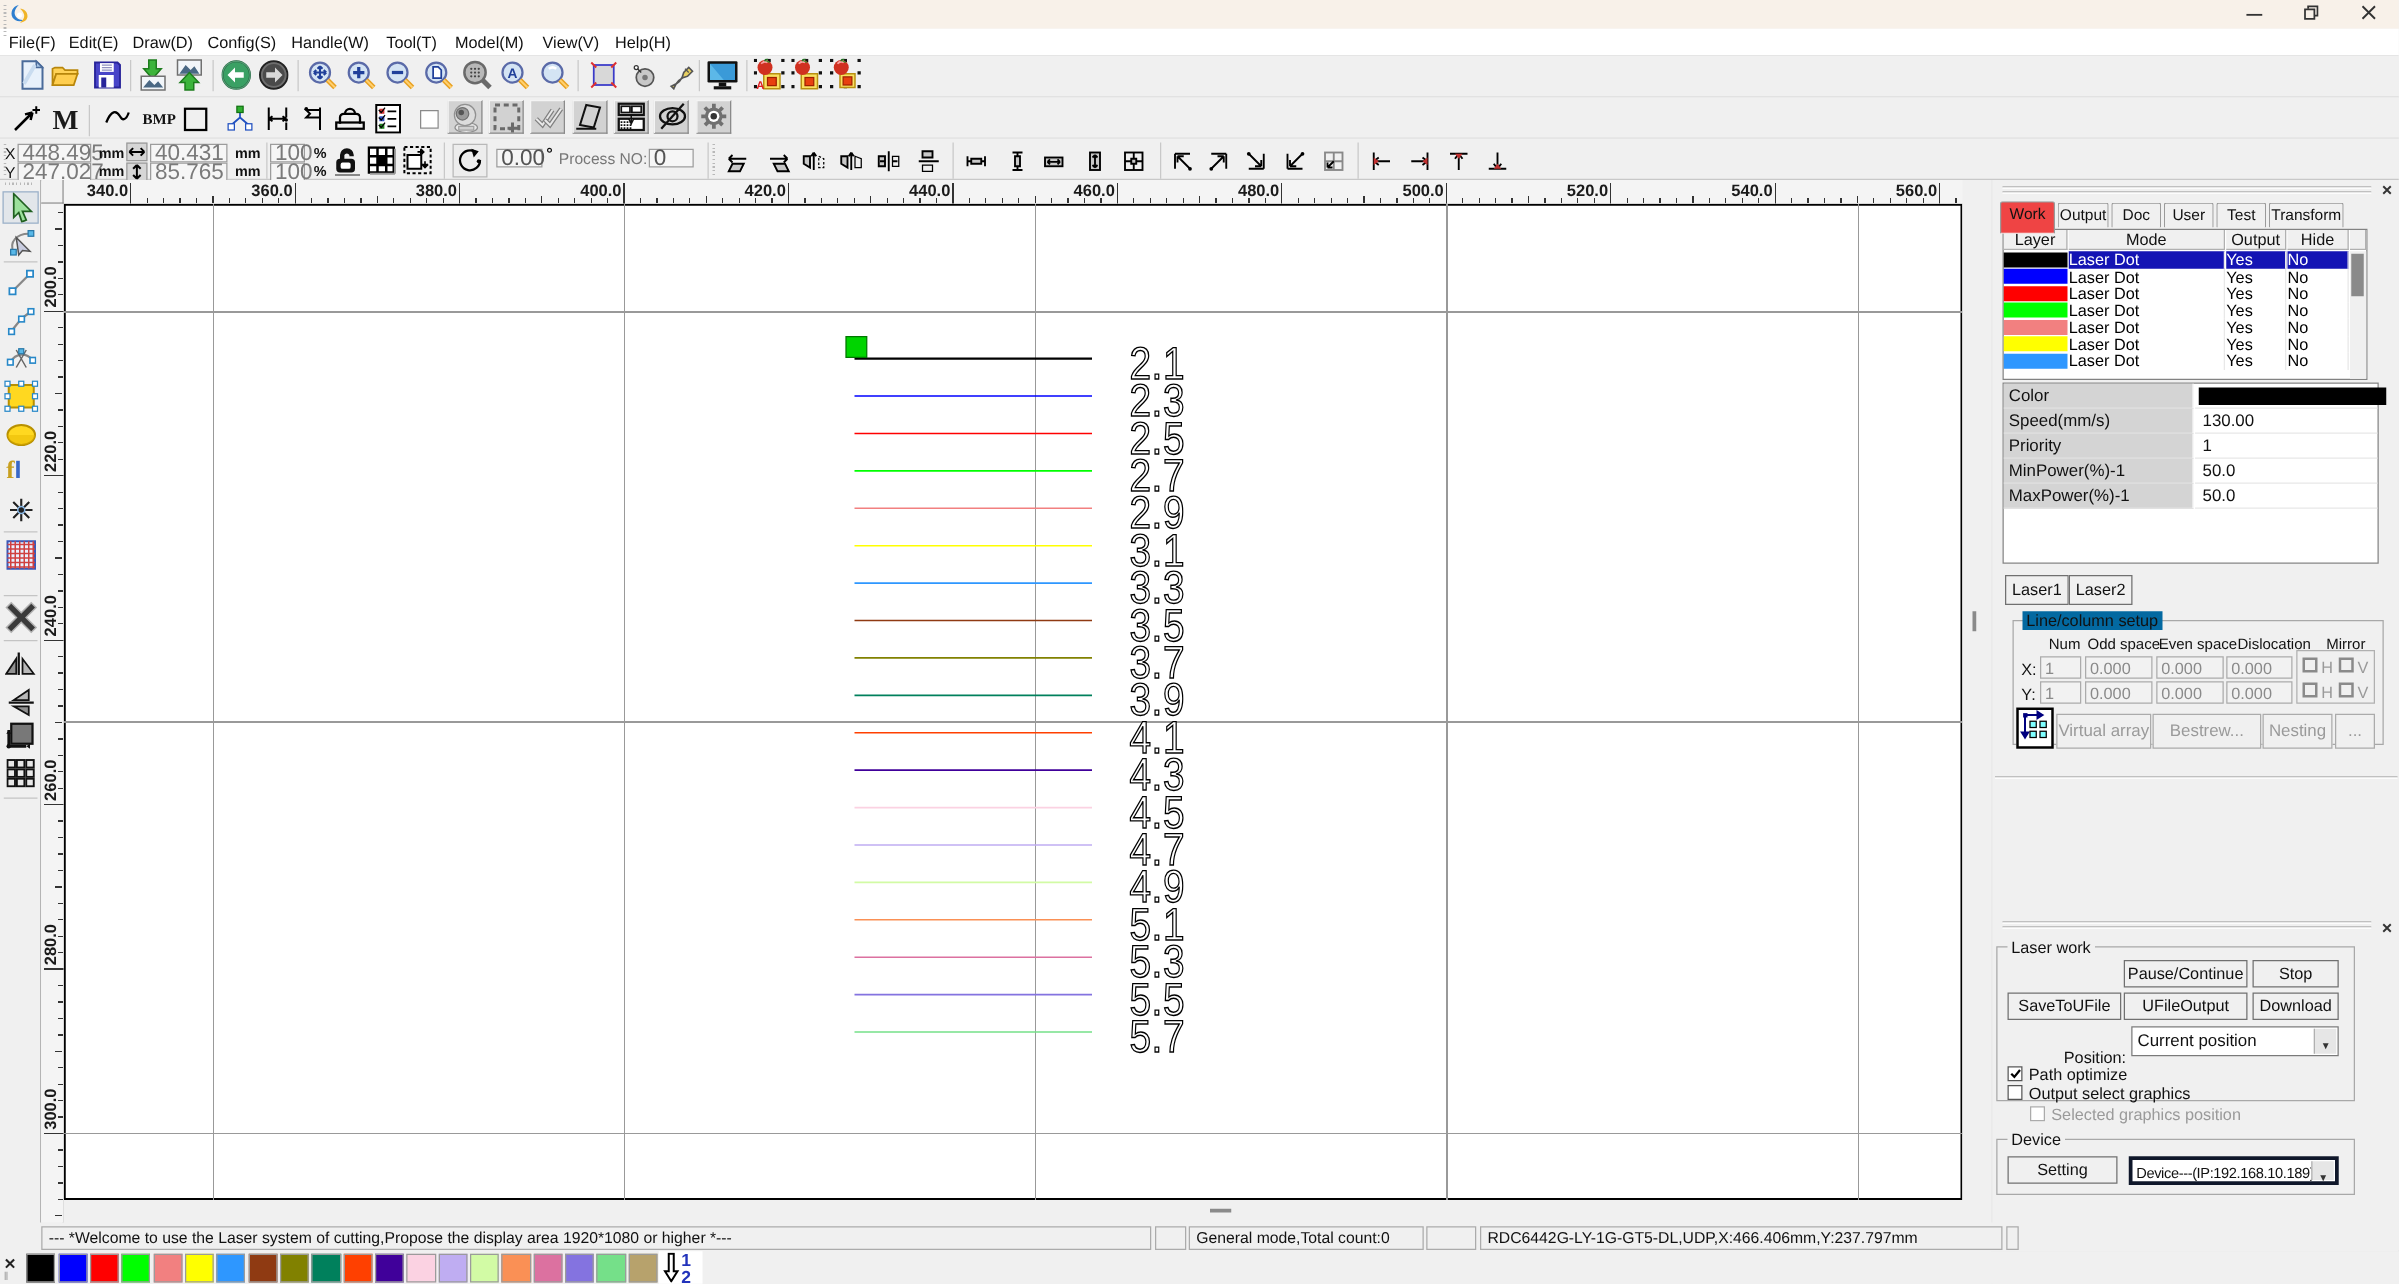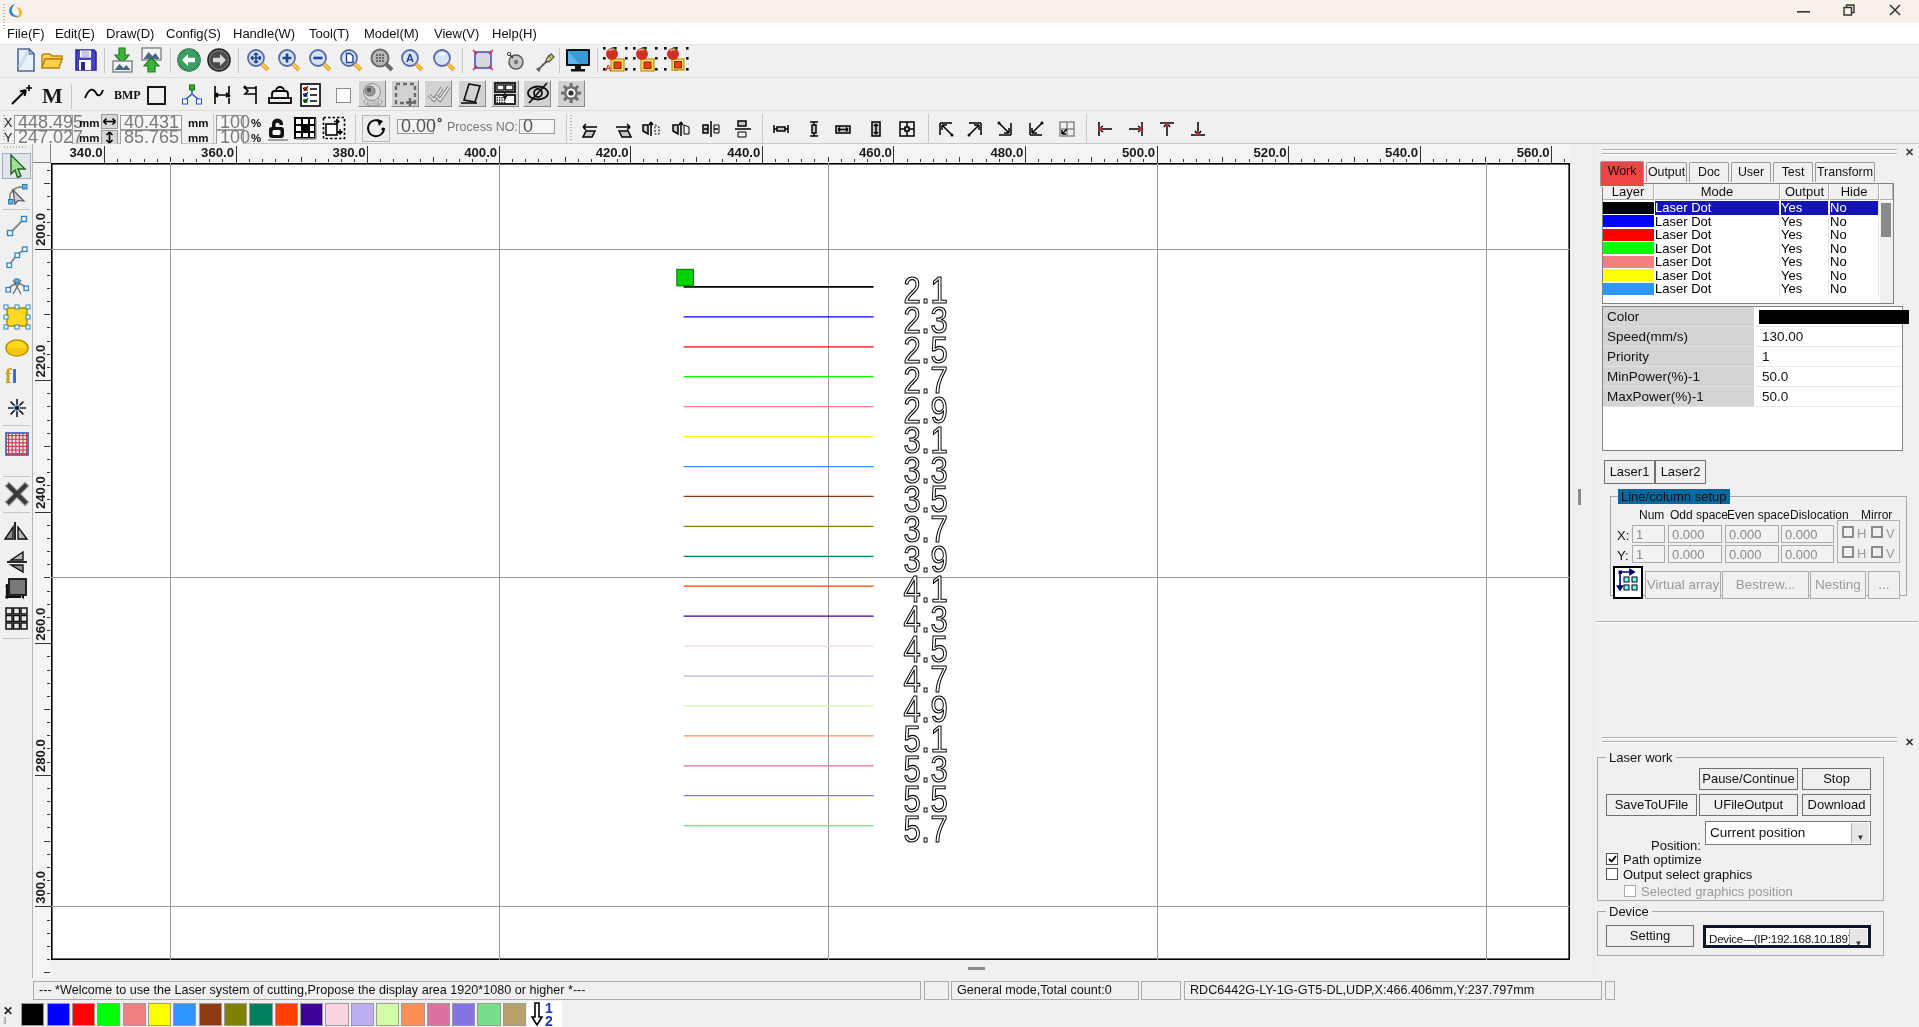--- a/index.html
+++ b/index.html
@@ -1041,21 +1041,21 @@
     <div class="gbtn" style="left:111px;top:74px;width:87px">Bestrew...</div>
     <div class="gbtn" style="left:199px;top:74px;width:56px">Nesting</div>
     <div class="gbtn" style="left:257px;top:74px;width:32px">...</div>
   </div>
   <div style="position:absolute;left:2px;top:477px;width:322px;height:2px;border-top:1px solid #B0B0B0;border-bottom:1px solid #fff"></div>
 
   <div style="position:absolute;left:8px;top:593px;width:295px;height:2px;border-top:1px solid #B0B0B0;border-bottom:1px solid #fff"></div>
   <div style="position:absolute;left:8px;top:597px;width:295px;height:2px;border-top:1px solid #B0B0B0;border-bottom:1px solid #fff"></div>
   <div style="position:absolute;left:311px;top:592px;font-size:11px;font-weight:bold;color:#333">✕</div>
 
-  <div style="position:absolute;left:3px;top:613px;width:287px;height:144px;border:1px solid #A8A8A8">
+  <div style="position:absolute;left:3px;top:613px;width:287px;height:124px;border:1px solid #A8A8A8">
     <div style="position:absolute;left:8px;top:-8px;background:#F0F0F0;padding:0 3px;font-size:13px;color:#111">Laser work</div>
     <div class="wbtn" style="left:101px;top:10px;width:99px">Pause/Continue</div>
     <div class="wbtn" style="left:204px;top:10px;width:69px">Stop</div>
     <div class="wbtn" style="left:8px;top:36px;width:91px">SaveToUFile</div>
     <div class="wbtn" style="left:101px;top:36px;width:99px">UFileOutput</div>
     <div class="wbtn" style="left:204px;top:36px;width:69px">Download</div>
     <div class="lab" style="left:53px;top:80px">Position:</div>
     <div style="position:absolute;left:107px;top:63px;width:166px;height:24px;background:#fff;border:1px solid #7A7A7A">
       <div style="position:absolute;left:4px;top:3px;font-size:13.5px;color:#111">Current position</div>
       <div class="combtn"><span>▼</span></div>

